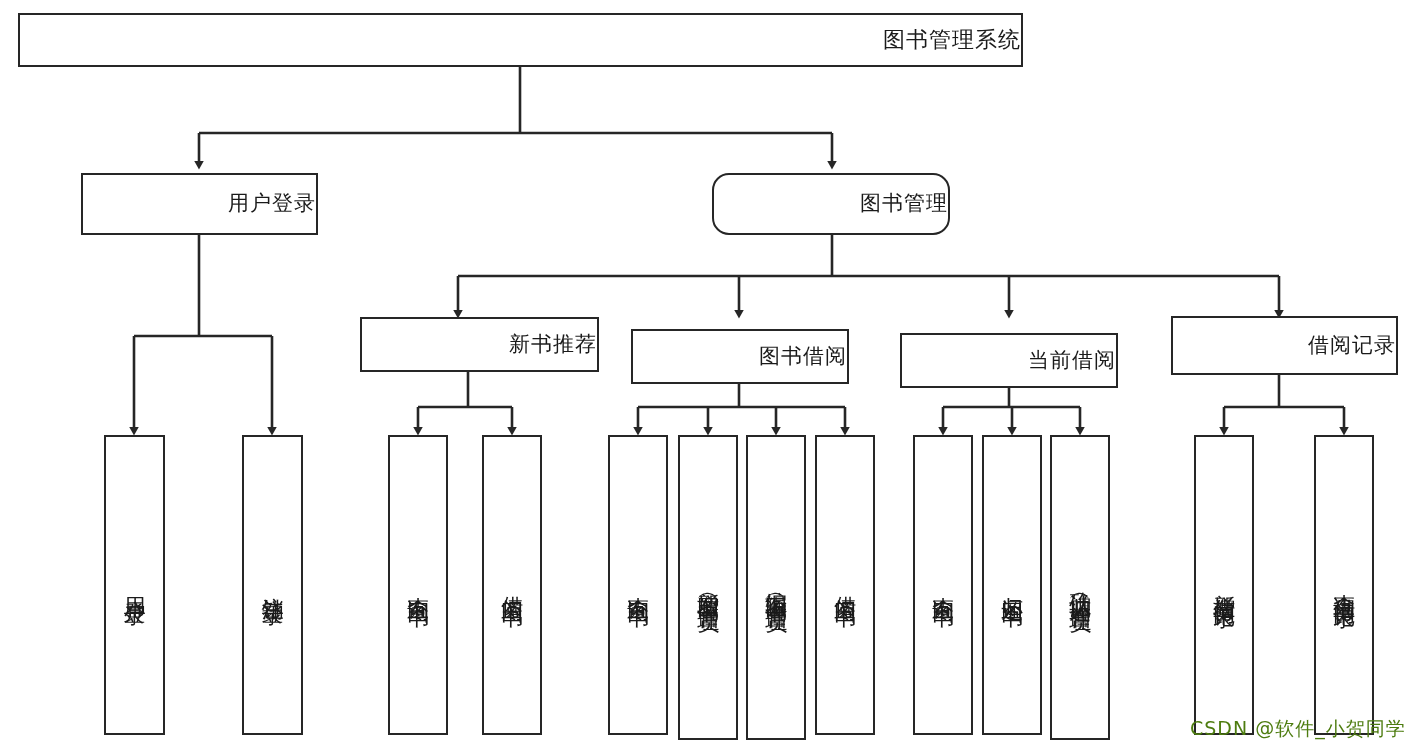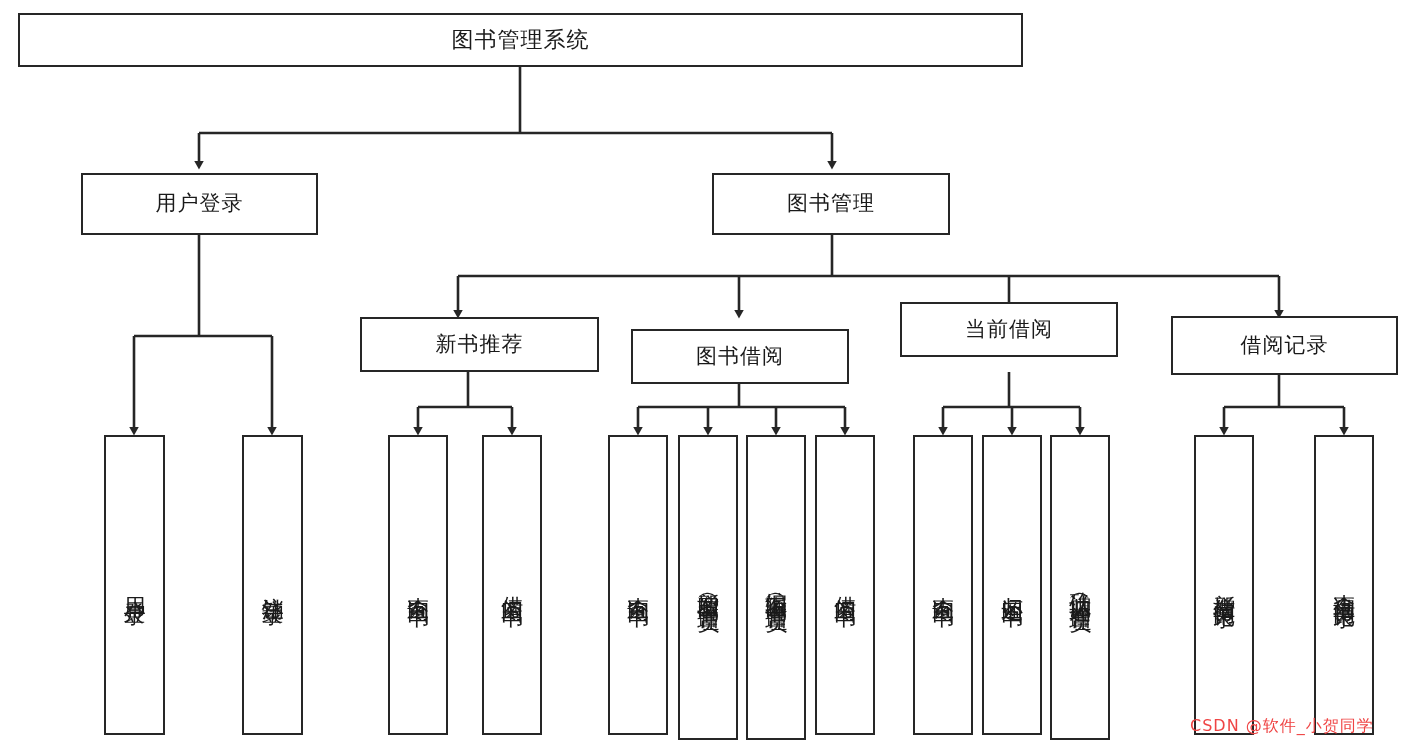--- a/index.html
+++ b/index.html
@@ -28,37 +28,38 @@
     display:flex;
     align-items:center;
     justify-content:center;
     color:#1a1a1a;
     line-height:1.12;
   }
   .node.horiz{
     font-size:21px;
     letter-spacing:1px;
     text-align:center;
+    justify-content:flex-end;
   }
   .node.horiz.root{
     font-size:22px;
   }
   .node.vert{
     font-size:22px;
     writing-mode:vertical-rl;
     text-orientation:upright;
     letter-spacing:3px;
     padding:6px 0;
     white-space:nowrap;
   }
   .node .lbl{display:block;}
   .watermark{
     position:absolute;
-    font-size:16px;
-    color:#ef4444;
+    font-size:19px;
+    color:#4d7c0f;
     letter-spacing:1px;
     white-space:nowrap;
     user-select:none;
   }
 </style>
 </head>
 <body>
 
 <div id="canvas">
 
@@ -113,33 +114,33 @@
   </svg>
 
   <div class="node horiz root" style="left:18px;top:13px;width:1005px;height:54px;">
     <span class="lbl">图书管理系统</span>
   </div>
 
   <div class="node horiz" style="left:81px;top:173px;width:237px;height:62px;">
     <span class="lbl">用户登录</span>
   </div>
 
-  <div class="node horiz" style="left:712px;top:173px;width:238px;height:62px;">
+  <div class="node horiz" style="left:712px;top:173px;width:238px;height:62px;border-radius:17px;">
     <span class="lbl">图书管理</span>
   </div>
 
   <div class="node horiz" style="left:360px;top:317px;width:239px;height:55px;">
     <span class="lbl">新书推荐</span>
   </div>
 
   <div class="node horiz" style="left:631px;top:317px;width:218px;height:55px;margin-top:12px;">
     <span class="lbl">图书借阅</span>
   </div>
 
-  <div class="node horiz" style="left:900px;top:302px;width:218px;height:55px;">
+  <div class="node horiz" style="left:900px;top:333px;width:218px;height:55px;">
     <span class="lbl">当前借阅</span>
   </div>
 
   <div class="node horiz" style="left:1171px;top:316px;width:227px;height:59px;">
     <span class="lbl">借阅记录</span>
   </div>
 
   <div class="node vert" style="left:104px;top:435px;width:61px;height:300px;">
     <span class="lbl">用户登录</span>
   </div>

